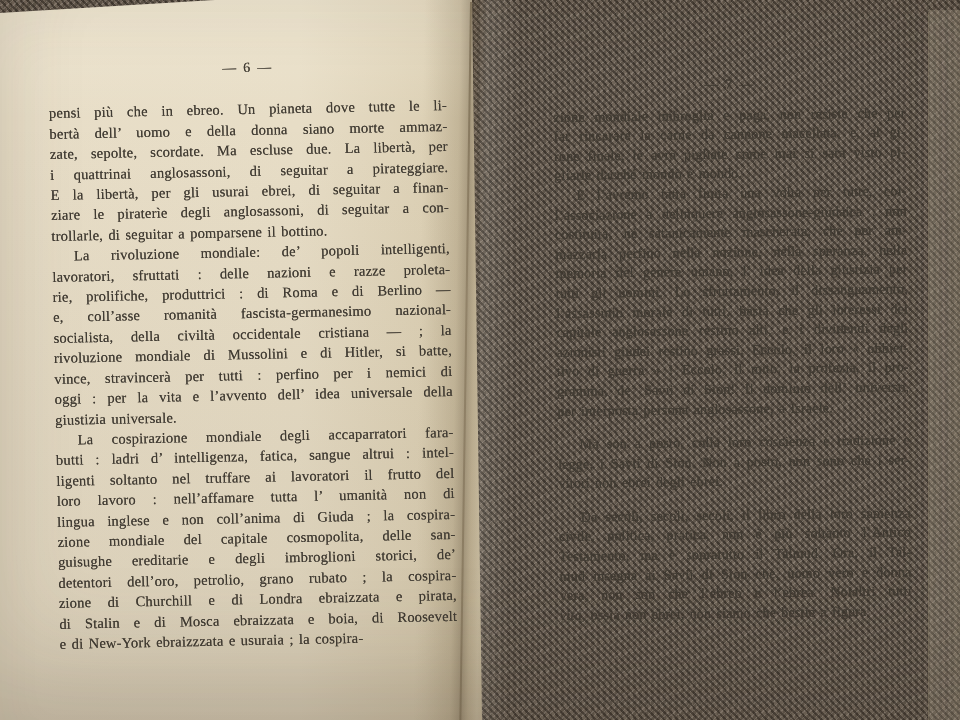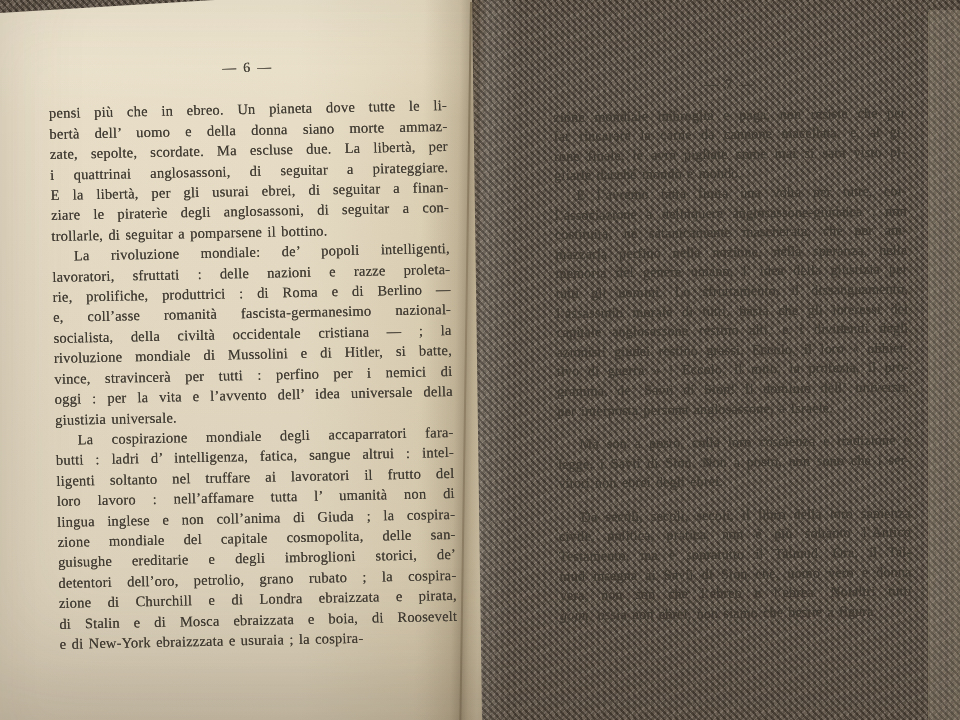--- a/index.html
+++ b/index.html
@@ -176,19 +176,19 @@
           <div class="line indent">Ma son a posto, colla loro coscienza e tradizione e</div>
           <div class="line">legge, i Savii di Sion. Non a posto, non sono che i ser-</div>
           <div class="line last">vitori non ebrei degli ebrei.</div>
         </div>
         <div class="para gap">
           <div class="line indent">Da secoli, secoli, secoli, il libro della loro sapienza</div>
           <div class="line">civile, politica, pratica, non è più soltanto l’Antico</div>
           <div class="line">Testamento, ma è sopratutto il Talmud. Ora, il Tal-</div>
           <div class="line">mud insegna ai Savii di Sion che, uomo vero e donna</div>
           <div class="line">vera, non son che l’ebreo e l’ebrea. Noialtri tutti</div>
-          <div class="line last"><i>gojm</i>, ossia non ebrei, non siamo che bestie a figura</div>
+          <div class="line last"><i>vita</i>, ossia non ebrei, non siamo che bestie a figura</div>
         </div>
       </div>
   </div>
 
   <div id="vignette"></div>
 </div>
 
 </body></html>

